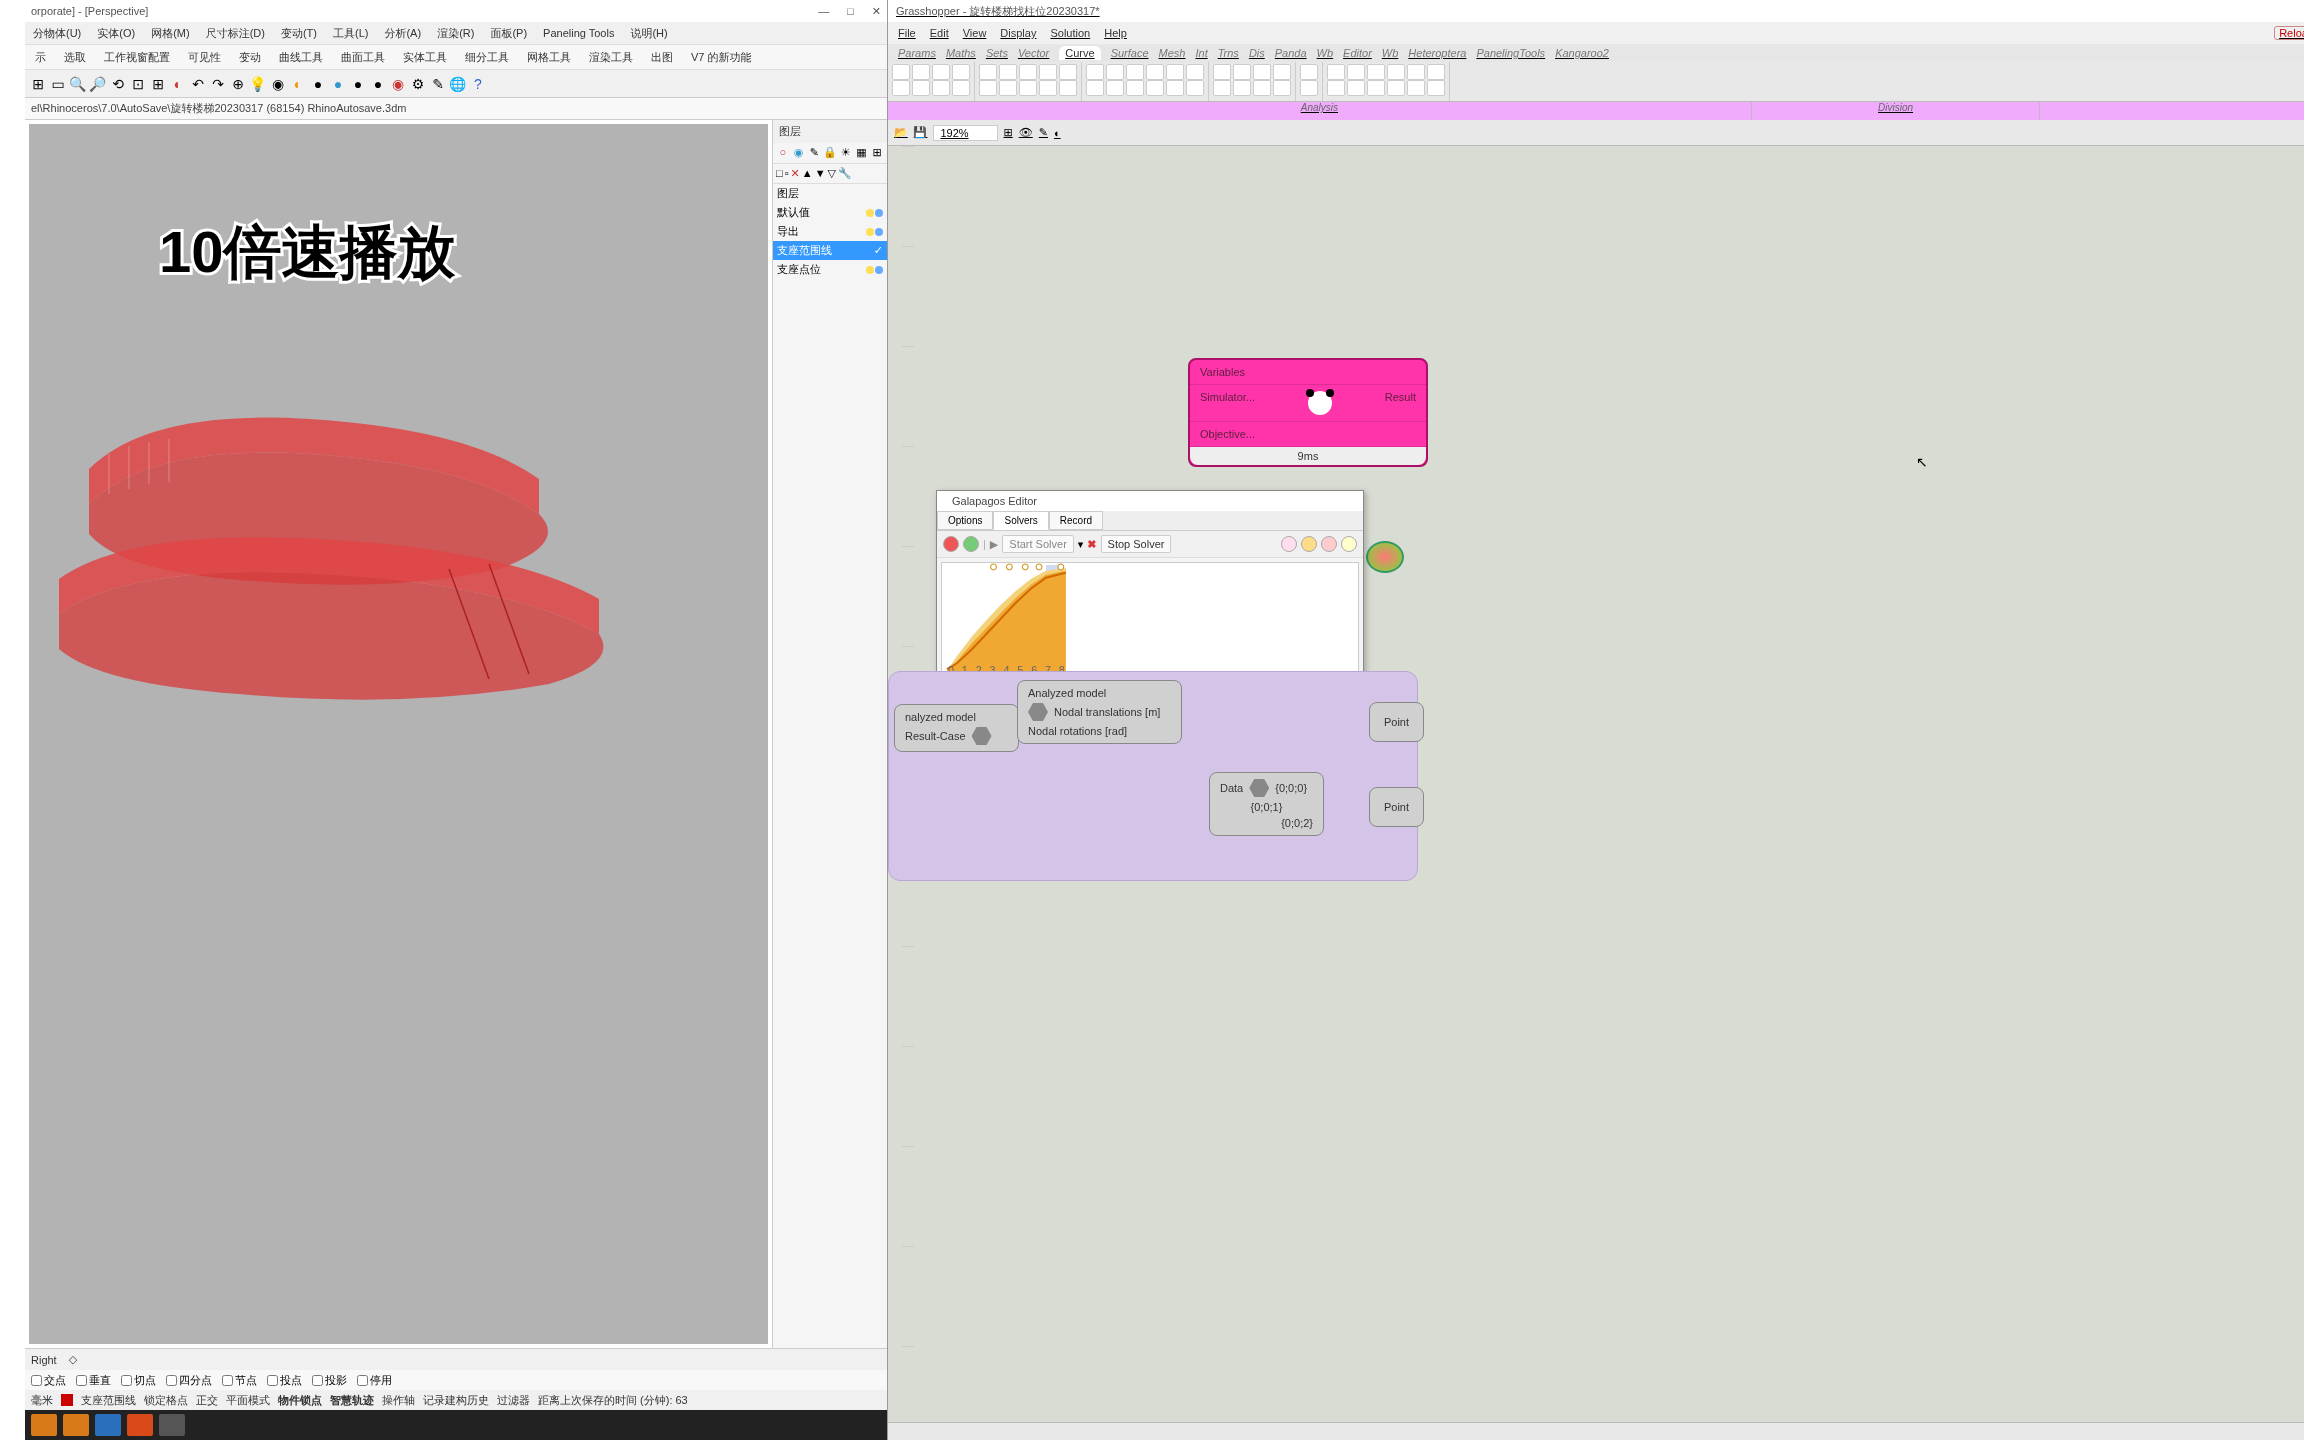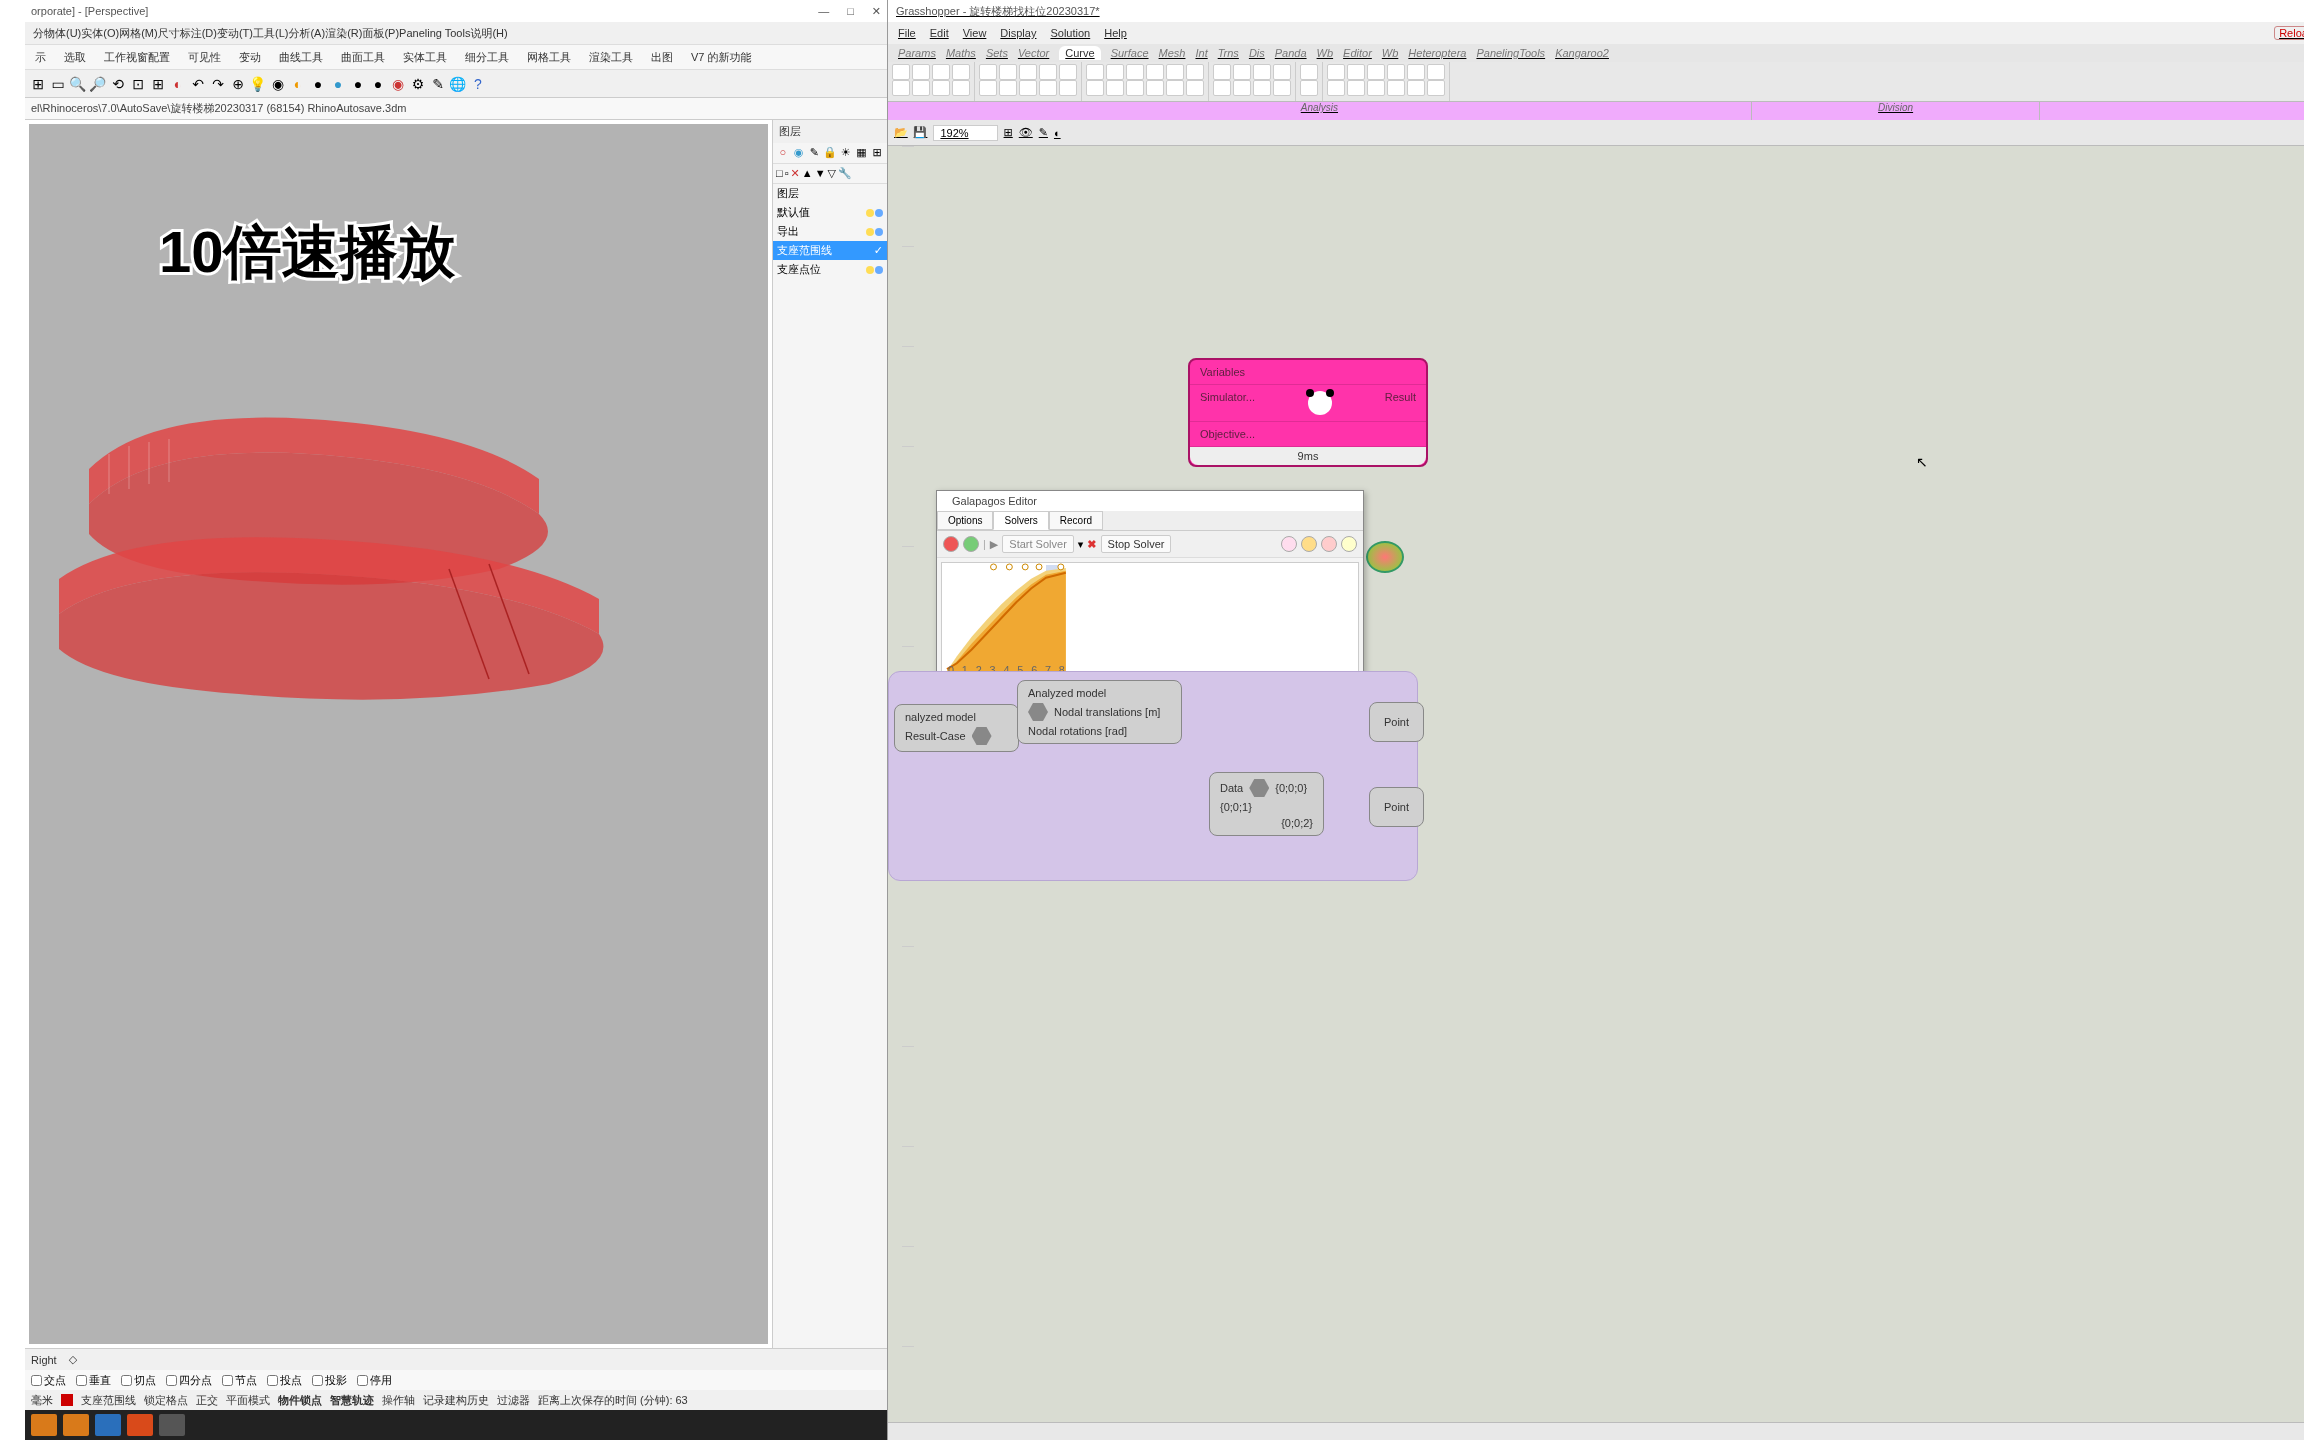--- a/index.html
+++ b/index.html
@@ -4,21 +4,21 @@
 <style>
 *{margin:0;padding:0;box-sizing:border-box;font-family:"Microsoft YaHei",Arial,sans-serif;font-size:11px;}
 body{width:2304px;height:1440px;overflow:hidden;background:#fff;}
 .container{display:flex;width:100%;height:100%;margin-left:25px;}
 
 .rhino{width:863px;height:100%;display:flex;flex-direction:column;background:#f0f0f0;border-right:1px solid #999;}
 .title-bar{height:22px;background:#fff;display:flex;align-items:center;padding:0 6px;color:#555;}
 .title-bar .txt{flex:1;}
 .win-btns{display:flex;gap:18px;color:#555;}
 .win-btns span{cursor:pointer;}
-.menu-bar{height:22px;background:#f0f0f0;display:flex;align-items:center;padding:0 8px;color:#333;}
+.menu-bar{height:22px;background:#f0f0f0;display:flex;align-items:center;gap:16px;padding:0 8px;color:#333;}
 .rhino-tabs{height:26px;background:#f7f7f7;display:flex;align-items:center;gap:18px;padding:0 10px;color:#333;border-top:1px solid #ddd;border-bottom:1px solid #ddd;}
 .rhino-tabs span{cursor:pointer;}
 .rhino-toolbar{height:28px;background:#f0f0f0;display:flex;align-items:center;gap:2px;padding:2px 4px;border-bottom:1px solid #ccc;}
 .rhino-toolbar .ico{width:18px;height:18px;display:flex;align-items:center;justify-content:center;font-size:14px;}
 .path-bar{height:22px;background:#f8f8f8;padding:3px 6px;color:#444;border-bottom:1px solid #ccc;}
 .rhino-main{flex:1;display:flex;background:#fff;}
 .viewport{flex:1;background:#b3b3b3;position:relative;margin:4px;}
 .overlay-text{position:absolute;top:90px;left:130px;font-size:58px;font-weight:900;color:#000;-webkit-text-stroke:6px #fff;paint-order:stroke fill;}
 .ribbon-svg{position:absolute;left:0;top:260px;width:600px;height:370px;}
 .layers-panel{width:115px;background:#f5f5f5;border-left:1px solid #ccc;display:flex;flex-direction:column;}
@@ -626,21 +626,21 @@
           <div class="port">
               <span>Nodal rotations [rad]</span>
             </div>
         </div>
         <div class="gh-comp comp-data" style="left:320px;top:100px;">
           <div class="port">
               <span>Data</span>
               <span class="hex"></span>
               <span>{0;0;0}</span>
             </div>
-          <div class="port" style="justify-content:flex-start">
+          <div class="port" style="justify-content:center">
               <span>{0;0;1}</span>
             </div>
           <div class="port" style="justify-content:flex-end">
               <span>{0;0;2}</span>
             </div>
         </div>
         <div class="gh-comp comp-point1" style="left:480px;top:30px;justify-content:center;align-items:center;">
             <span>Point</span>
           </div>
         <div class="gh-comp comp-point2" style="left:480px;top:115px;justify-content:center;align-items:center;">

